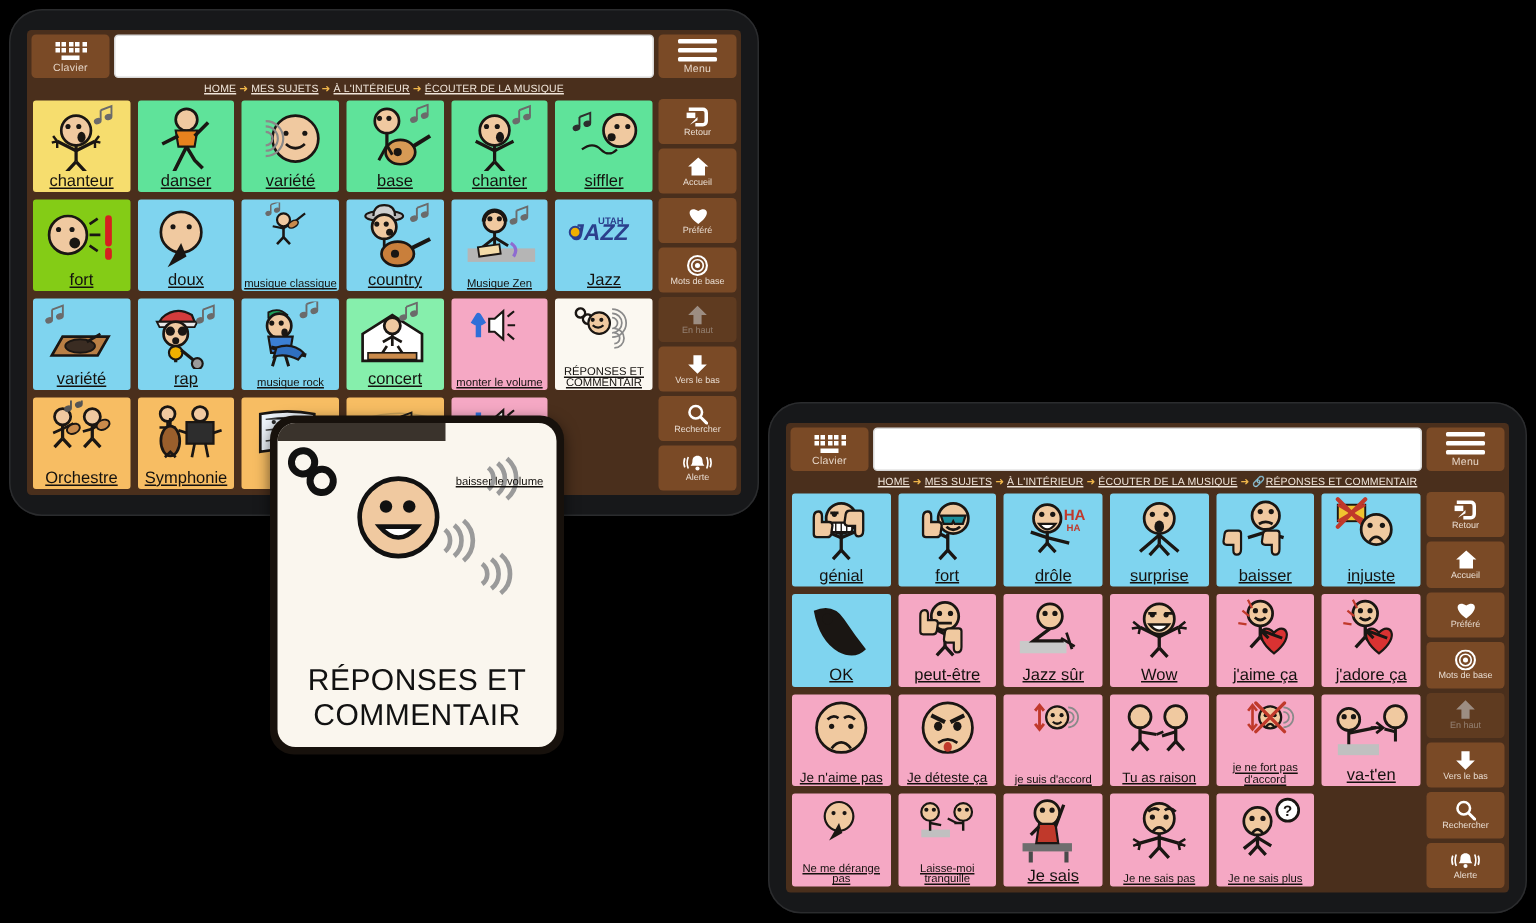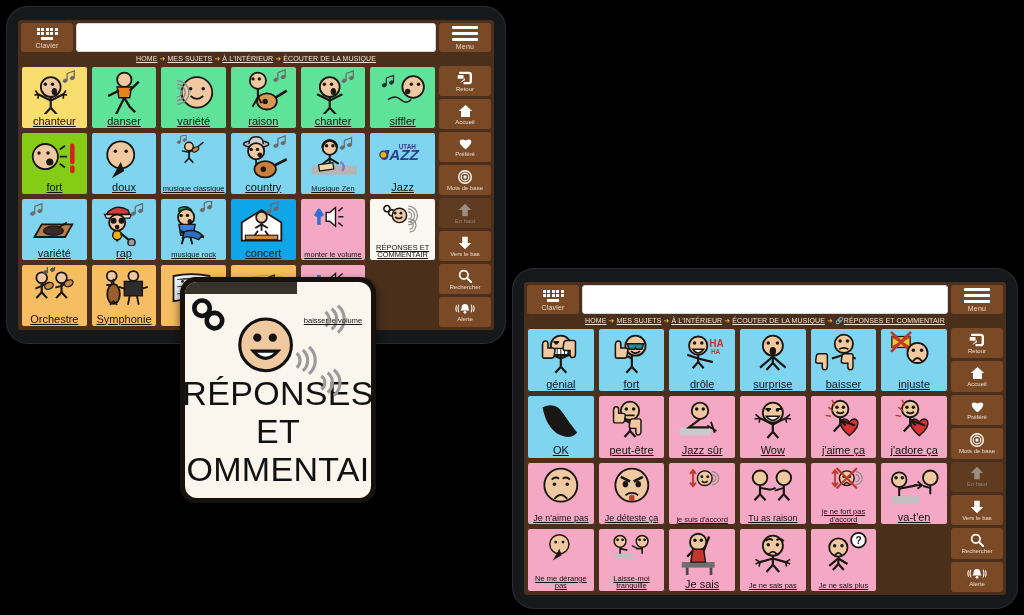--- a/index.html
+++ b/index.html
@@ -65,21 +65,21 @@
 
   
   #callout{position:absolute;left:180px;top:277px;width:196px;height:226px;
            background:#17110c;border-radius:16px;padding:5px;box-sizing:border-box;
            box-shadow:0 4px 10px rgba(0,0,0,.6);}
   #callout .inner{width:100%;height:100%;background:#faf6ee;border-radius:12px;
            position:relative;overflow:hidden;display:flex;flex-direction:column;
            align-items:center;justify-content:flex-end;box-sizing:border-box;padding:6px 4px 10px;}
   #callout .notch{position:absolute;left:0;top:0;width:60%;height:12px;background:#3a332c;}
   #callout .cart{position:absolute;left:0;right:0;top:6px;height:120px;}
-  #callout .ctext{font-size:34px;color:#111;text-align:center;line-height:1.12;
+  #callout .ctext{font-size:20px;color:#111;text-align:center;line-height:1.12;
                   letter-spacing:.3px;}
 </style>
 </head>
 <body>
 
 <div class="tablet" id="tablet-left">
   <div class="screen">
     <div class="topbar">
       <div class="sidekey topkey">
         <span class="kbicon">
@@ -169,21 +169,21 @@
                 <path d="M43 32 L56 24" stroke="#1a1613" stroke-width="3"></path>
                 <path d="M24 31 L28 38 M24 31 L18 42" stroke="#1a1613" stroke-width="2.2" fill="none"></path>
                 <g fill="#6b6b6b" stroke="#6b6b6b">
                   <ellipse cx="44" cy="12" rx="2.4" ry="1.8" transform="rotate(-20 44 12)"></ellipse>
                   <path d="M46.2 11.4 L46.2 4" stroke-width="1.4" fill="none"></path>
                   <ellipse cx="52" cy="9" rx="2.4" ry="1.8" transform="rotate(-20 52 9)"></ellipse>
                   <path d="M54.2 8.4 L54.2 1 L46.2 4" stroke-width="1.4" fill="none"></path>
                 </g>
               </svg>
             </span>
-      <span class="cap s1">raison</span>
+      <span class="cap s1">base</span>
     </div>
           <div class="cell " style="background:#5fe39a">
       <span class="art">
               <svg viewBox="0 0 60 50" preserveAspectRatio="xMidYMid meet" width="100%" height="100%">
                 <circle cx="26" cy="20" r="11" fill="#f0c9a0" stroke="#1a1613" stroke-width="2"></circle>
                 <circle cx="20" cy="17" r="1.9" fill="#1a1613"></circle>
                 <circle cx="28" cy="17" r="1.9" fill="#1a1613"></circle>
                 <ellipse cx="30" cy="25" rx="3" ry="4" fill="#1a1613"></ellipse>
                 <path d="M26 31 L26 43" stroke="#1a1613" stroke-width="2.4" fill="none"></path>
                 <path d="M26 43 L19 50.7 M26 43 L33 50.7" stroke="#1a1613" stroke-width="2.4" fill="none"></path>
@@ -370,21 +370,21 @@
                 <g fill="#6b6b6b" stroke="#6b6b6b">
                   <ellipse cx="40" cy="10" rx="2.4" ry="1.8" transform="rotate(-20 40 10)"></ellipse>
                   <path d="M42.2 9.4 L42.2 2" stroke-width="1.4" fill="none"></path>
                   <ellipse cx="48" cy="7" rx="2.4" ry="1.8" transform="rotate(-20 48 7)"></ellipse>
                   <path d="M50.2 6.4 L50.2 -1 L42.2 2" stroke-width="1.4" fill="none"></path>
                 </g>
               </svg>
             </span>
       <span class="cap s3">musique rock</span>
     </div>
-          <div class="cell " style="background:#0ea5e9">
+          <div class="cell " style="background:#86efac">
       <span class="art">
               <svg viewBox="0 0 60 50" preserveAspectRatio="xMidYMid meet" width="100%" height="100%">
                 <path d="M6 44 l0 -20 l22 -14 l22 14 l0 20z" fill="#fff" stroke="#1a1613" stroke-width="2"></path>
                 <circle cx="28" cy="18" r="6" fill="#f0c9a0" stroke="#1a1613" stroke-width="2"></circle>
                 <path d="M28 24 l0 9" stroke="#1a1613" stroke-width="2"></path>
                 <path d="M28 26 l-7 4 M28 26 l7 4" stroke="#1a1613" stroke-width="2"></path>
                 <path d="M24 33 l-4 6 M32 33 l4 6" stroke="#1a1613" stroke-width="2"></path>
                 <rect x="10" y="38" width="36" height="5" fill="#c98a4b" stroke="#1a1613" stroke-width="1.2"></rect>
                 <g fill="#6b6b6b" stroke="#6b6b6b">
                   <ellipse cx="36" cy="12" rx="2.4" ry="1.8" transform="rotate(-20 36 12)"></ellipse>

